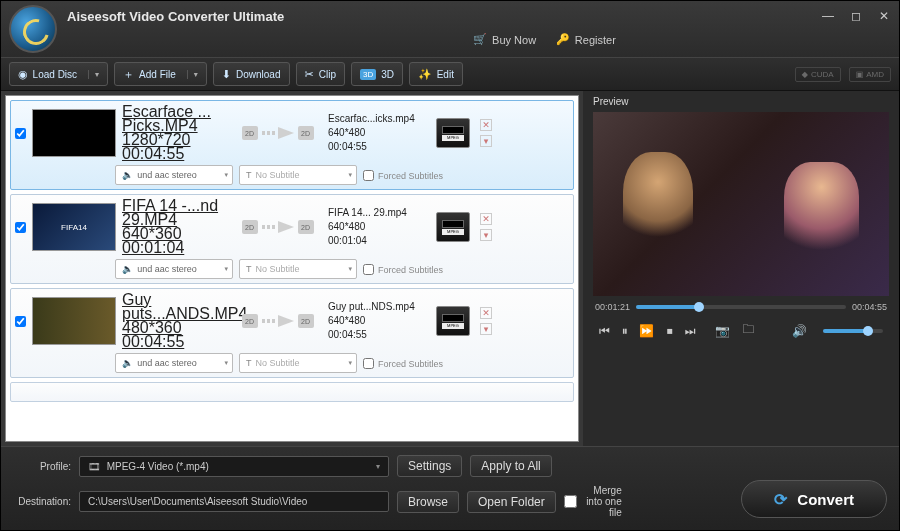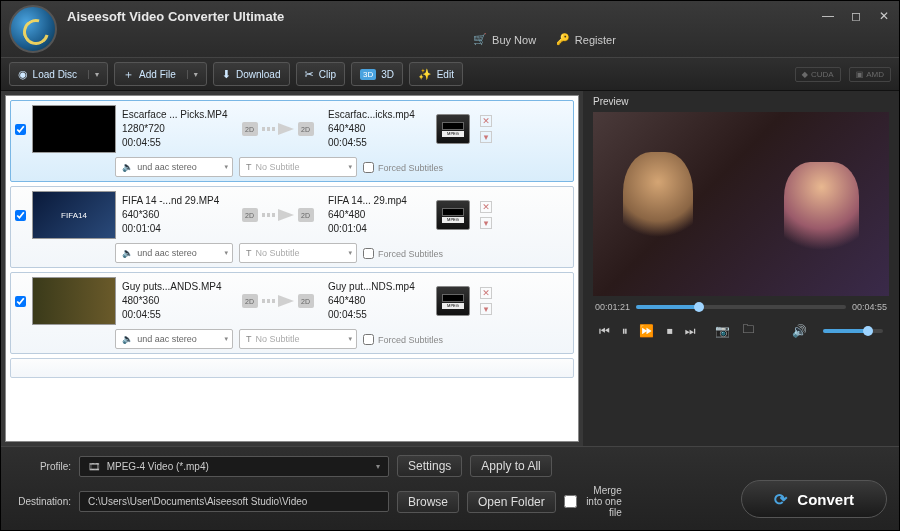--- a/index.html
+++ b/index.html
@@ -25,21 +25,21 @@
 .main { flex:1; display:flex; background:#222; overflow:hidden; }
 .list-pane { width:582px; background:#383838; padding:4px; overflow:hidden; }
 .scroll-area { background:#fff; height:100%; overflow-y:auto; border:1px solid #888; }
 .item { margin:4px; border:1px solid #bcd; border-radius:2px; background:linear-gradient(#fdfdfd,#f2f6fa); padding:4px; display:flex; flex-direction:column; gap:4px; }
 .item.selected { background:linear-gradient(#f4faff,#d9edfb); border-color:#7ab7e5; }
 .row1 { display:flex; align-items:center; gap:6px; }
 .chk { width:11px; height:11px; }
 .thumb { width:84px; height:48px; background:#000; border:1px solid #999; background-size:cover; background-position:center; }
 .thumb.fifa { background:linear-gradient(135deg,#0a1a3a,#2a4a7a); display:flex; align-items:center; justify-content:center; color:#fff; font-size:8px; font-weight:normal; }
 .thumb.guy { background:linear-gradient(90deg,#3a3a1a,#6a5a2a); }
-.info { width:112px; font-size:10px; color:#222; line-height:14px; }
+.info { width:112px; font-size:16px; color:#222; line-height:14px;text-decoration:underline; }
 .arrow-block { width:82px; height:28px; display:flex; align-items:center; justify-content:center; }
 .arrow-block svg { width:78px; }
 .output-info { width:102px; font-size:10px; color:#222; line-height:14px; }
 .fmt-chip { width:34px; height:30px; border:1px solid #888; border-radius:2px; background:linear-gradient(#333,#111); display:flex; flex-direction:column; align-items:center; justify-content:center; }
 .fmt-chip .top { width:22px; height:8px; background:#000; border:1px solid #666; }
 .fmt-chip .bot { width:22px; height:6px; background:#eee; color:#000; font-size:4px; text-align:center; line-height:6px; margin-top:1px; }
 .item-close { display:flex; flex-direction:column; gap:4px; margin-left:4px; }
 .item-close span { width:12px; height:12px; font-size:9px; display:flex; align-items:center; justify-content:center; border:1px solid #ccc; color:#c77; cursor:pointer; }
 .row2 { display:flex; align-items:center; gap:6px; padding-left:100px; }
 .combo { height:20px; border:1px solid #bbb; background:#fff; font-size:9px; color:#666; display:flex; align-items:center; padding:0 4px 0 6px; border-radius:2px; cursor:pointer; }

